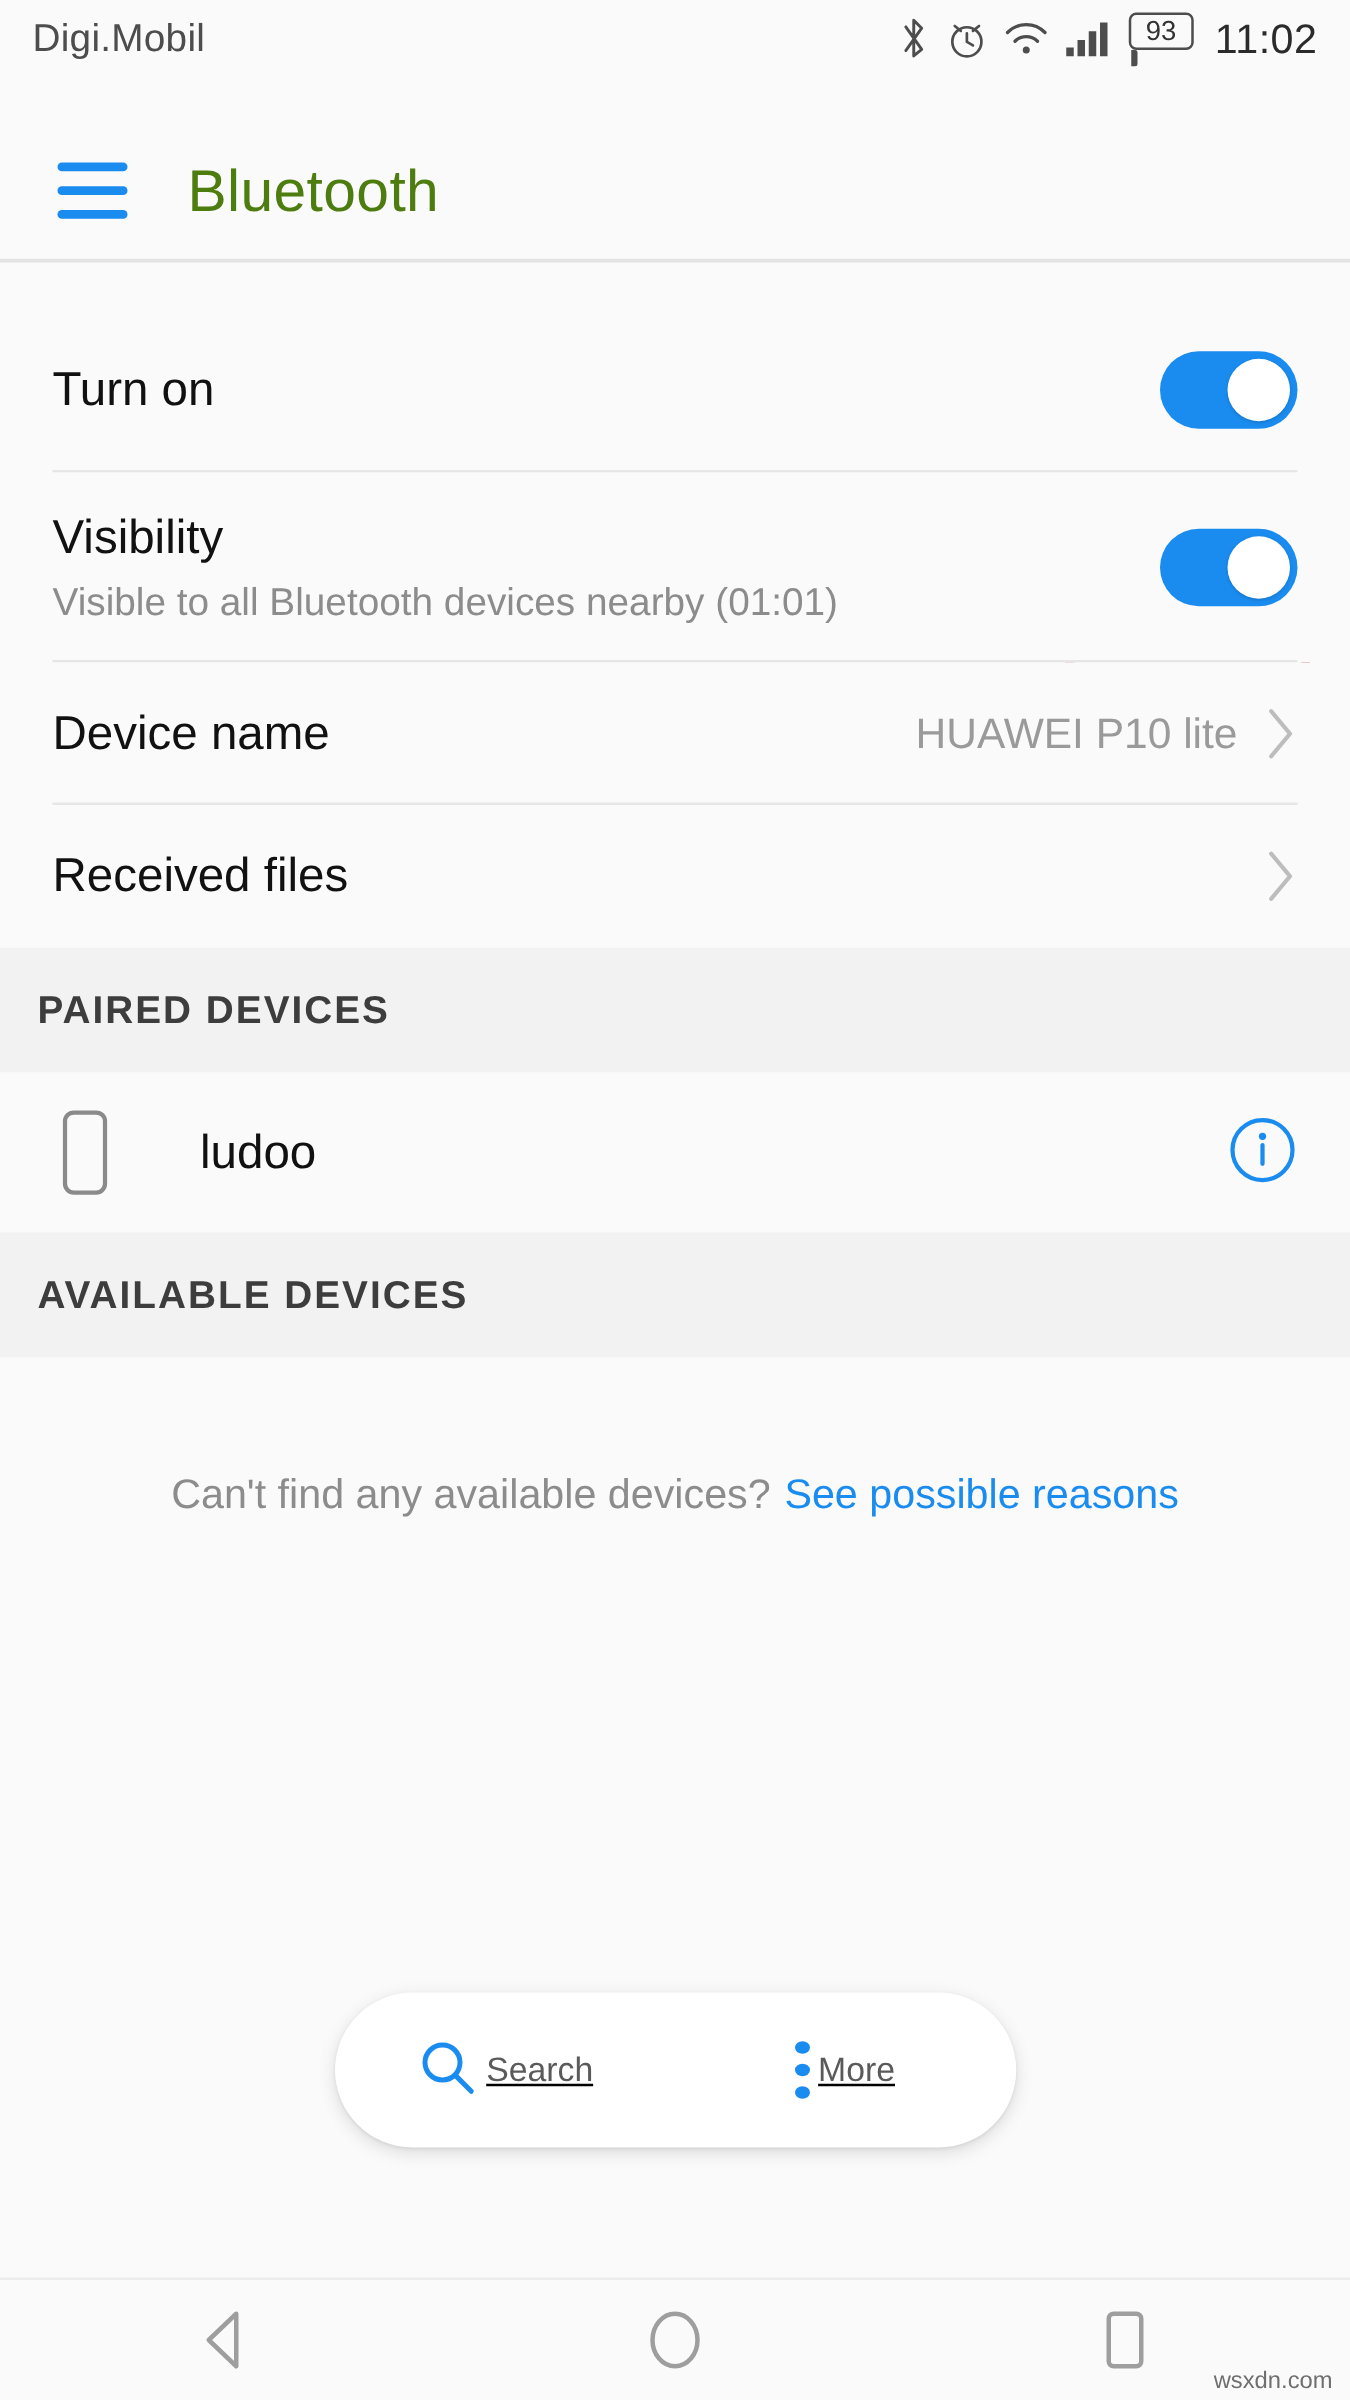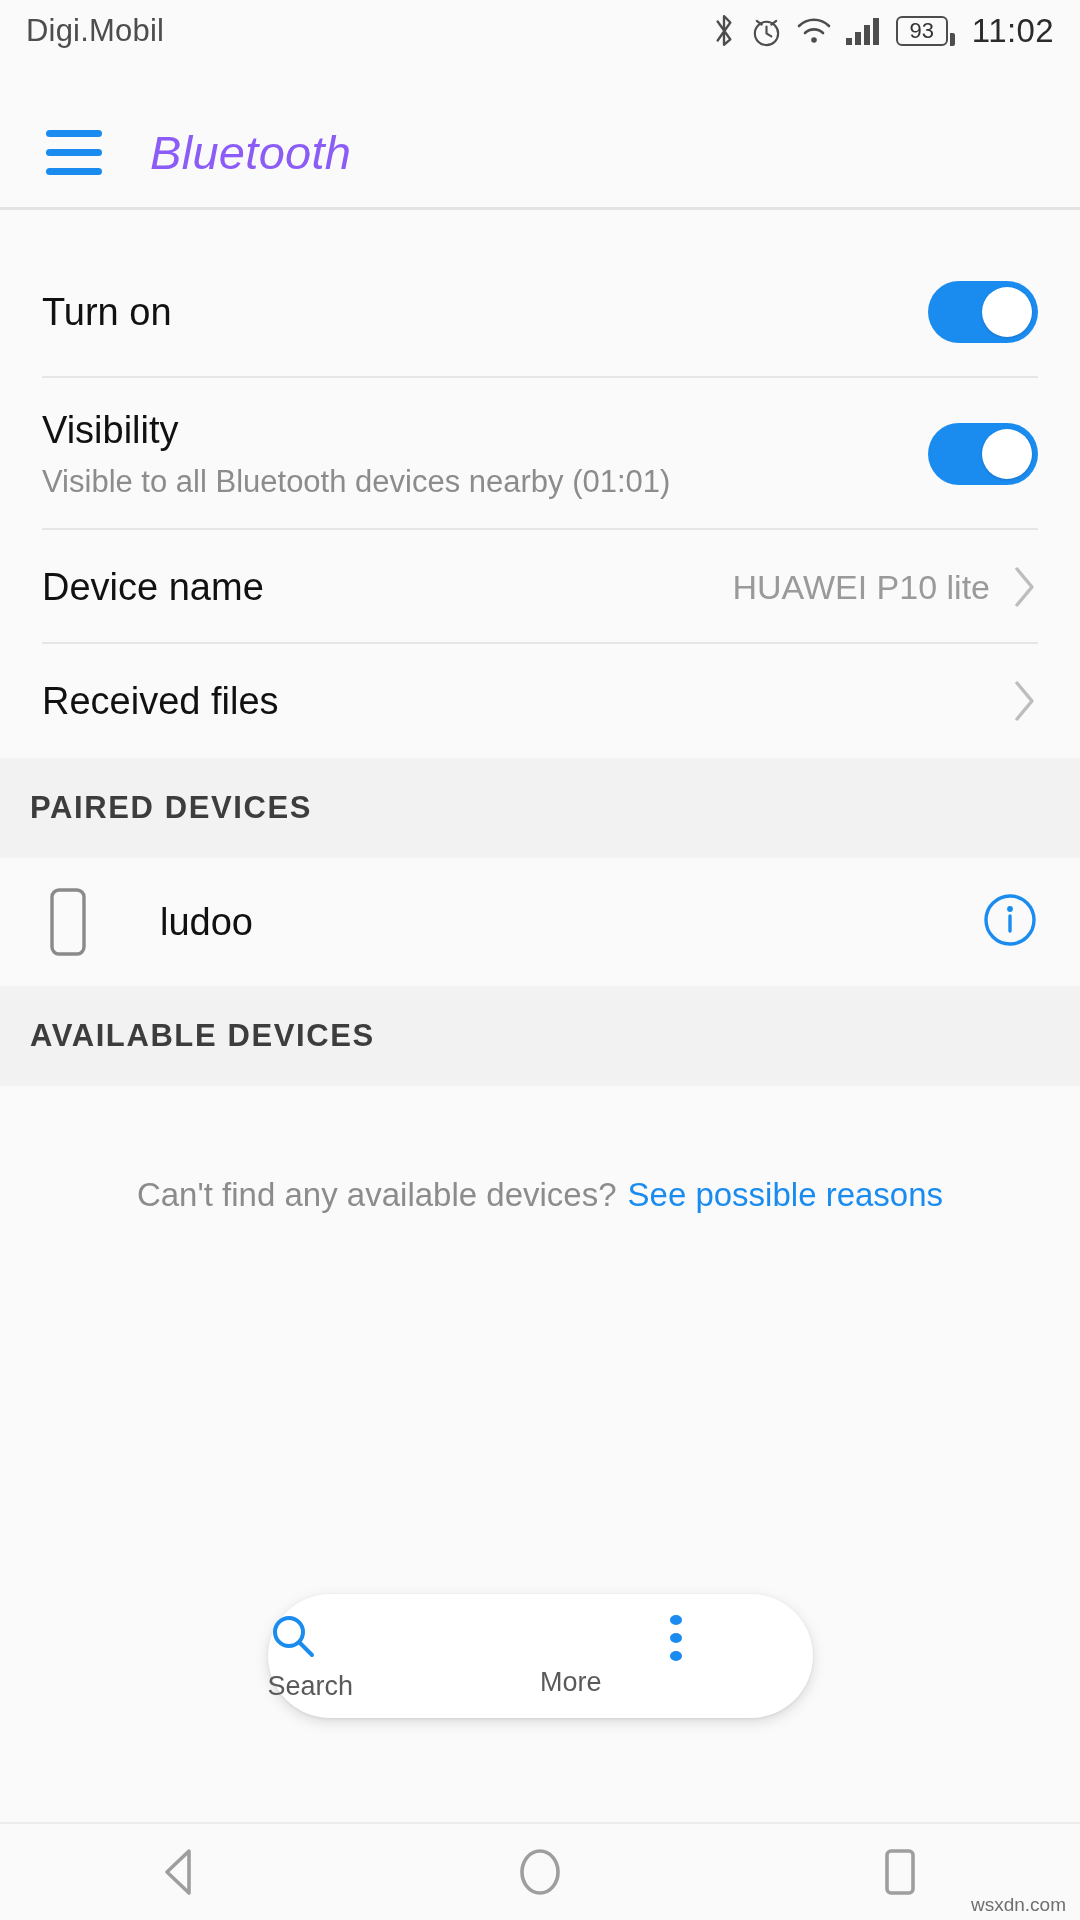--- a/index.html
+++ b/index.html
@@ -15,40 +15,40 @@
   
   .statusbar {
     height:62px; flex:0 0 62px;
     display:flex; align-items:center; justify-content:space-between;
     padding:0 26px 0 26px;
     background:#fafafa;
   }
   .carrier { font-size:31px; color:#4d4d4d; letter-spacing:.2px; }
   .status-right { display:flex; align-items:center; gap:13px; }
   .status-right svg { display:block; }
-  .batt { display:flex; align-items:flex-end; }
+  .batt { display:flex; align-items:flex-start;flex-direction:column; }
   .batt-body {
     width:52px; height:30px; border:2.5px solid #4d4d4d; border-radius:6px;
     display:flex; align-items:center; justify-content:center;
   }
   .batt-num { font-size:22px; color:#333; line-height:1; font-family:"Liberation Sans", sans-serif; }
   .batt-cap { width:5px; height:13px; background:#4d4d4d; margin-left:2px; border-radius:0 2px 2px 0; }
   .clock { font-size:33px; color:#2b2b2b; margin-left:4px; letter-spacing:.4px; }
 
   
   .appbar {
     height:112px; flex:0 0 112px;
     display:flex; align-items:center;
     padding-left:46px; gap:48px;
     background:#fafafa;
     border-bottom:3px solid #e3e3e3;
   }
   .hamburger { width:56px; display:flex; flex-direction:column; gap:12px; cursor:pointer; }
   .hamburger span { display:block; height:7px; background:#1a8cf0; border-radius:4px; }
-  .appbar-title { font-size:47px; color:#8b5cf6; letter-spacing:.3px;font-style:italic; }
+  .appbar-title { font-size:47px; color:#4d7c0f; letter-spacing:.3px; }
 
   
   .content { flex:1 1 auto; position:relative; background:#fafafa; }
 
   .row {
     position:relative;
     display:flex; align-items:center;
     padding:0 42px;
     background:#fafafa;
   }
@@ -117,22 +117,22 @@
     height:260px; display:flex; align-items:center; justify-content:center;
     pointer-events:none;
   }
   .fab {
     width:545px; height:124px; border-radius:62px; background:#fff;
     box-shadow:0 4px 14px rgba(0,0,0,.13), 0 1px 3px rgba(0,0,0,.08);
     display:flex; align-items:center; pointer-events:auto;
   }
   .fab-item {
     flex:1 1 0; height:100%;
-    display:flex; flex-direction:column; justify-content:center;
-    gap:6px; cursor:pointer;
+    display:flex; flex-direction:row; align-items:center; justify-content:center;
+    gap:6px; cursor:pointer;text-decoration:underline;
   }
   .fab-label { font-size:27px; color:#5a5a5a; }
   .dots { display:flex; flex-direction:column; gap:8px; align-items:center; height:46px; justify-content:center; }
   .dots i { display:block; width:12px; height:12px; border-radius:50%; background:#1a8cf0; }
 
   
   .navbar {
     height:98px; flex:0 0 98px;
     display:flex; align-items:center; justify-content:space-around;
     background:#fafafa; border-top:2px solid #ececec;

